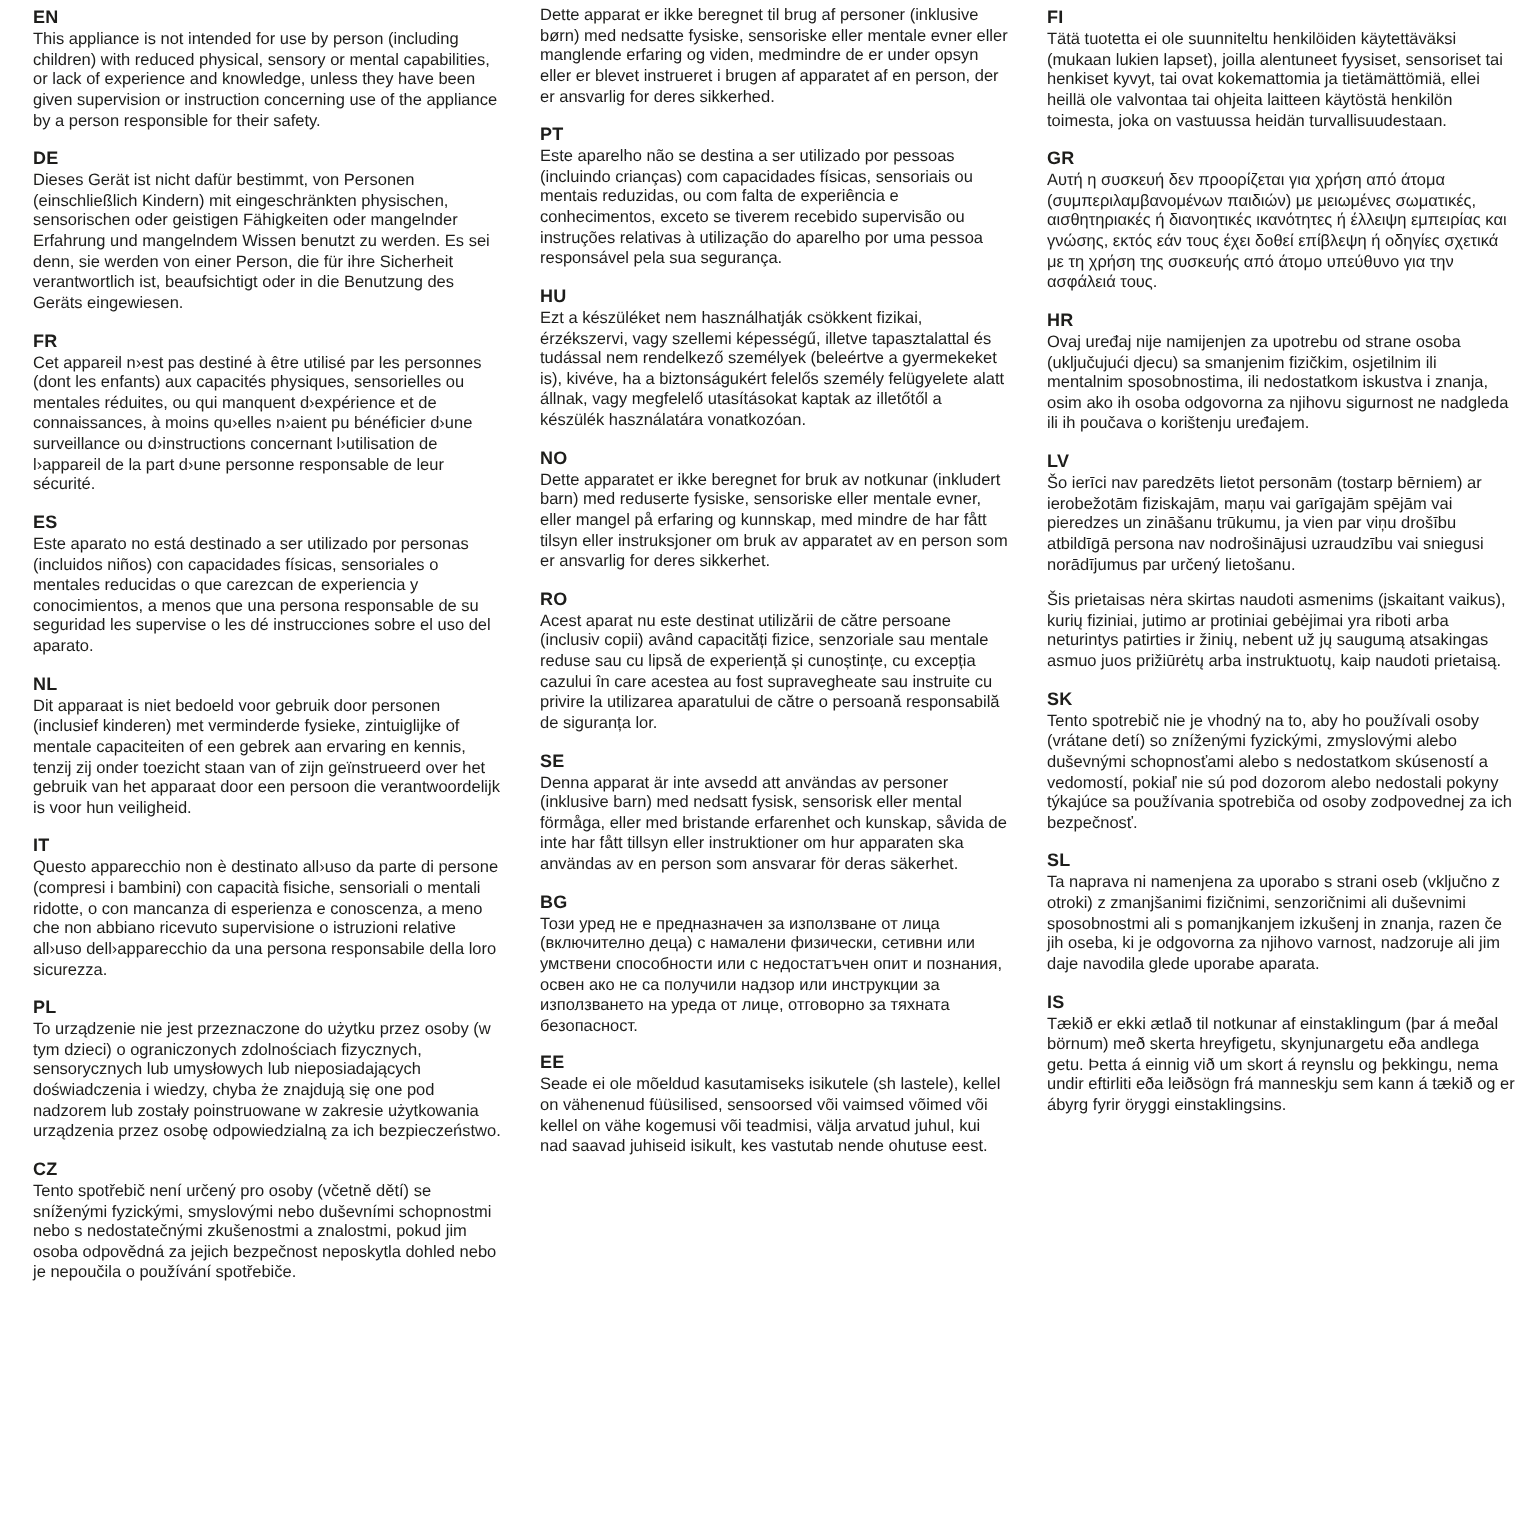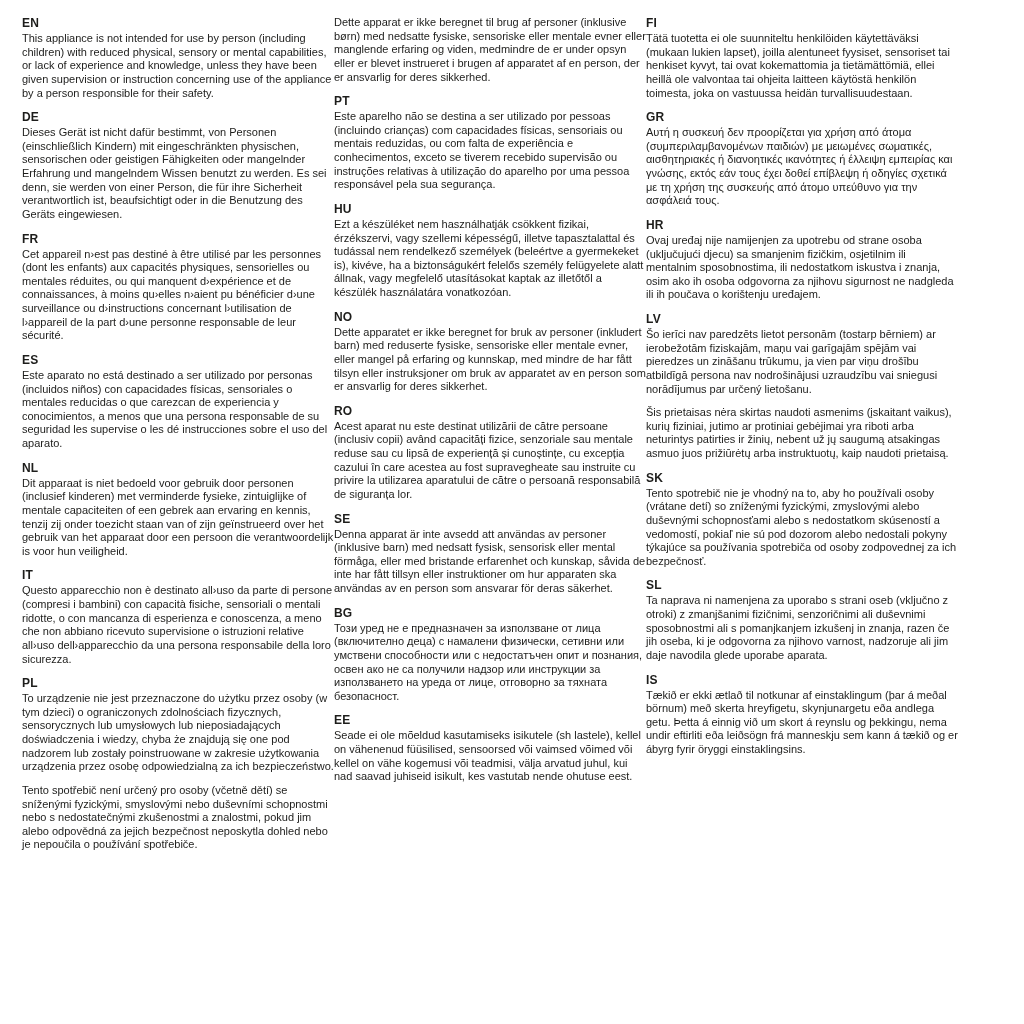--- a/index.html
+++ b/index.html
@@ -7,21 +7,22 @@
   body {
     width: 1024px;
     height: 1024px;
     overflow: hidden;
     font-family: "Liberation Sans", sans-serif;
     color: #1d1d1b;
     -webkit-font-smoothing: antialiased;
   }
   .page {
     display: flex;
-    padding: 16px 16px 8px 22px;
+    gap: 26px;
+    padding: 4px 16px 8px 22px;
   }
   .col {
     width: 312px;
     flex: 0 0 auto;
   }
   .lang { margin-bottom: 10px; }
   .lang h2 {
     font-size: 12px;
     font-weight: bold;
     line-height: 1.25;
@@ -61,39 +62,40 @@
     </section>
     <section class="lang">
       <h2>IT</h2>
       <p>Questo apparecchio non è destinato all›uso da parte di persone (compresi i bambini) con capacità fisiche, sensoriali o mentali ridotte, o con mancanza di esperienza e conoscenza, a meno che non abbiano ricevuto supervisione o istruzioni relative all›uso dell›apparecchio da una persona responsabile della loro sicurezza.</p>
     </section>
     <section class="lang">
       <h2>PL</h2>
       <p>To urządzenie nie jest przeznaczone do użytku przez osoby (w tym dzieci) o ograniczonych zdolnościach fizycznych, sensorycznych lub umysłowych lub nieposiadających doświadczenia i wiedzy, chyba że znajdują się one pod nadzorem lub zostały poinstruowane w zakresie użytkowania urządzenia przez osobę odpowiedzialną za ich bezpieczeństwo.</p>
     </section>
     <section class="lang">
-      <p>Tento spotřebič není určený pro osoby (včetně dětí) se sníženými fyzickými, smyslovými nebo duševními schopnostmi nebo s nedostatečnými zkušenostmi a znalostmi, pokud jim alebo odpovědná za jejich bezpečnost neposkytla dohled nebo je nepoučila o používání spotřebiče.</p>
+      <h2>CZ</h2>
+      <p>Tento spotřebič není určený pro osoby (včetně dětí) se sníženými fyzickými, smyslovými nebo duševními schopnostmi nebo s nedostatečnými zkušenostmi a znalostmi, pokud jim osoba odpovědná za jejich bezpečnost neposkytla dohled nebo je nepoučila o používání spotřebiče.</p>
     </section>
   </div>
 
   <div class="col">
     <section class="lang">
       <p>Dette apparat er ikke beregnet til brug af personer (inklusive børn) med nedsatte fysiske, sensoriske eller mentale evner eller manglende erfaring og viden, medmindre de er under opsyn eller er blevet instrueret i brugen af apparatet af en person, der er ansvarlig for deres sikkerhed.</p>
     </section>
     <section class="lang">
       <h2>PT</h2>
       <p>Este aparelho não se destina a ser utilizado por pessoas (incluindo crianças) com capacidades físicas, sensoriais ou mentais reduzidas, ou com falta de experiência e conhecimentos, exceto se tiverem recebido supervisão ou instruções relativas à utilização do aparelho por uma pessoa responsável pela sua segurança.</p>
     </section>
     <section class="lang">
       <h2>HU</h2>
       <p>Ezt a készüléket nem használhatják csökkent fizikai, érzékszervi, vagy szellemi képességű, illetve tapasztalattal és tudással nem rendelkező személyek (beleértve a gyermekeket is), kivéve, ha a biztonságukért felelős személy felügyelete alatt állnak, vagy megfelelő utasításokat kaptak az illetőtől a készülék használatára vonatkozóan.</p>
     </section>
     <section class="lang">
       <h2>NO</h2>
-      <p>Dette apparatet er ikke beregnet for bruk av personer (inkludert barn) med reduserte fysiske, sensoriske eller mentale evner, eller mangel på erfaring og kunnskap, med mindre de har fått tilsyn eller instruksjoner om bruk av apparatet av en person som er ansvarlig for deres sikkerhet.</p>
+      <p>Dette apparatet er ikke beregnet for bruk av notkunar (inkludert barn) med reduserte fysiske, sensoriske eller mentale evner, eller mangel på erfaring og kunnskap, med mindre de har fått tilsyn eller instruksjoner om bruk av apparatet av en person som er ansvarlig for deres sikkerhet.</p>
     </section>
     <section class="lang">
       <h2>RO</h2>
       <p>Acest aparat nu este destinat utilizării de către persoane (inclusiv copii) având capacități fizice, senzoriale sau mentale reduse sau cu lipsă de experiență și cunoștințe, cu excepția cazului în care acestea au fost supravegheate sau instruite cu privire la utilizarea aparatului de către o persoană responsabilă de siguranța lor.</p>
     </section>
     <section class="lang">
       <h2>SE</h2>
       <p>Denna apparat är inte avsedd att användas av personer (inklusive barn) med nedsatt fysisk, sensorisk eller mental förmåga, eller med bristande erfarenhet och kunskap, såvida de inte har fått tillsyn eller instruktioner om hur apparaten ska användas av en person som ansvarar för deras säkerhet.</p>
     </section>
     <section class="lang">

